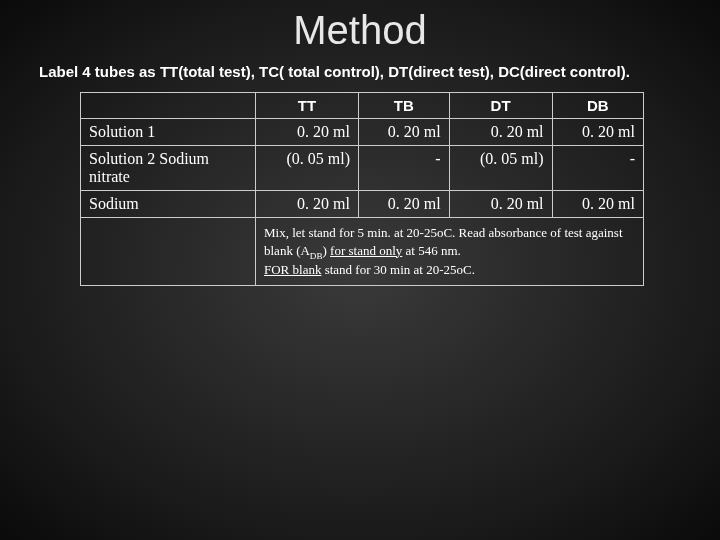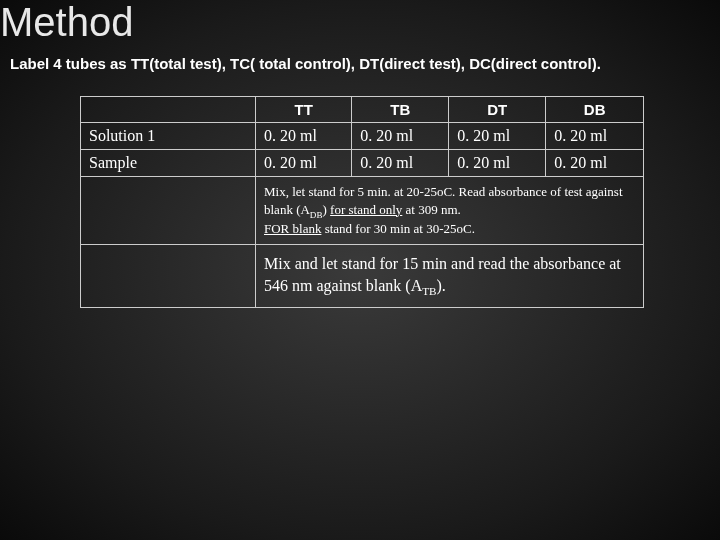--- a/index.html
+++ b/index.html
@@ -6,34 +6,35 @@
   body {
     width: 720px;
     height: 540px;
     background: radial-gradient(ellipse at center, #3a3a3a 0%, #1a1a1a 70%, #0a0a0a 100%);
     font-family: Arial, sans-serif;
     color: #fff;
     overflow: hidden;
     position: relative;
   }
   .title {
-    text-align: left;
+    text-align: center;
     font-size: 40px;
     font-weight: normal;
+    padding-top: 8px;
     color: #e8e8e8;
   }
   .intro {
     font-size: 15px;
     font-weight: bold;
     padding: 10px 10px 12px 10px;
     color: #fff;
+    margin-left: 29px;
   }
   .tbl-wrap {
     padding: 0 76px 0 80px;
-    margin-top: 12px;
   }
   table {
     border-collapse: collapse;
     width: 100%;
   }
   td, th {
     border: 1px solid #ccc;
     padding: 4px 8px;
     font-size: 15px;
     vertical-align: top;
@@ -44,21 +45,21 @@
     font-weight: bold;
     text-align: center;
   }
   .rowlabel {
     width: 175px;
     font-family: "Times New Roman", serif;
     font-size: 16px;
     border-radius: 12px;
   }
   .val {
-    text-align: left;
+    text-align: right;
     font-family: "Times New Roman", serif;
     font-size: 16px;
   }
   .note-cell {
     font-family: "Times New Roman", serif;
     font-size: 13px;
     line-height: 1.35;
     padding: 6px 8px;
   }
   .note-cell .u { text-decoration: underline; }
@@ -87,34 +88,35 @@
     <th>DB</th>
   </tr>
   <tr>
     <td class="rowlabel">Solution 1</td>
     <td class="val">0. 20 ml</td>
     <td class="val">0. 20 ml</td>
     <td class="val">0. 20 ml</td>
     <td class="val">0. 20 ml</td>
   </tr>
   <tr>
-    <td class="rowlabel">Sample</td>
+    <td class="rowlabel">Solution 2 Sodium nitrate</td>
+    <td class="val">(0. 05 ml)</td>
+    <td class="val">-</td>
+    <td class="val">(0. 05 ml)</td>
+    <td class="val">-</td>
+  </tr>
+  <tr>
+    <td class="rowlabel">Sodium</td>
     <td class="val">0. 20 ml</td>
     <td class="val">0. 20 ml</td>
     <td class="val">0. 20 ml</td>
     <td class="val">0. 20 ml</td>
   </tr>
   <tr>
     <td class="rowlabel"></td>
     <td class="note-cell" colspan="4">
-      <span>Mix, let stand for 5 min. at 20-25oC. Read absorbance of test against blank (A</span><span class="sub">DB</span><span>) </span><span class="u">for stand only</span><span> at 309 nm.</span><br>
-      <span class="u">FOR blank</span><span> stand for 30 min at 30-25oC.</span>
-    </td>
-  </tr>
-  <tr>
-    <td class="rowlabel"></td>
-    <td class="note2" colspan="4">
-      <span>Mix and let stand for 15 min and read the absorbance at 546 nm against blank (A</span><span class="sub">TB</span><span>).</span>
+      <span>Mix, let stand for 5 min. at 20-25oC. Read absorbance of test against blank (A</span><span class="sub">DB</span><span>) </span><span class="u">for stand only</span><span> at 546 nm.</span><br>
+      <span class="u">FOR blank</span><span> stand for 30 min at 20-25oC.</span>
     </td>
   </tr>
 </tbody>
     </table>
 </div>
 
 </body></html>

